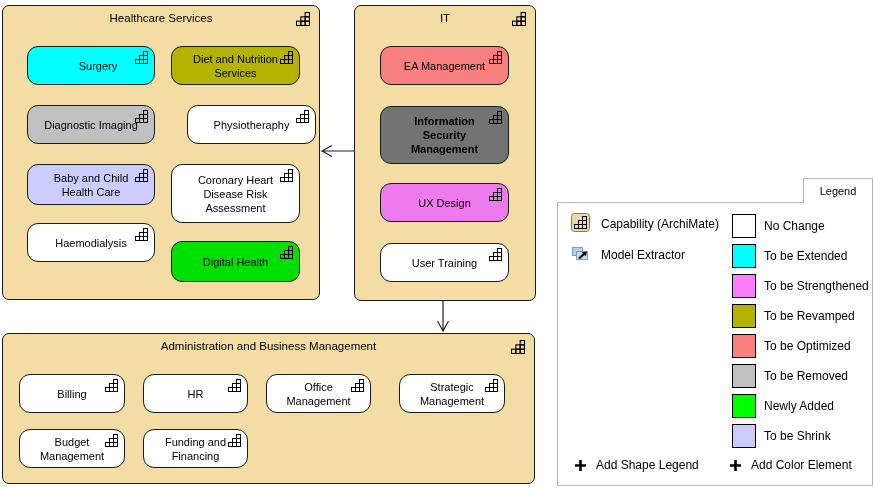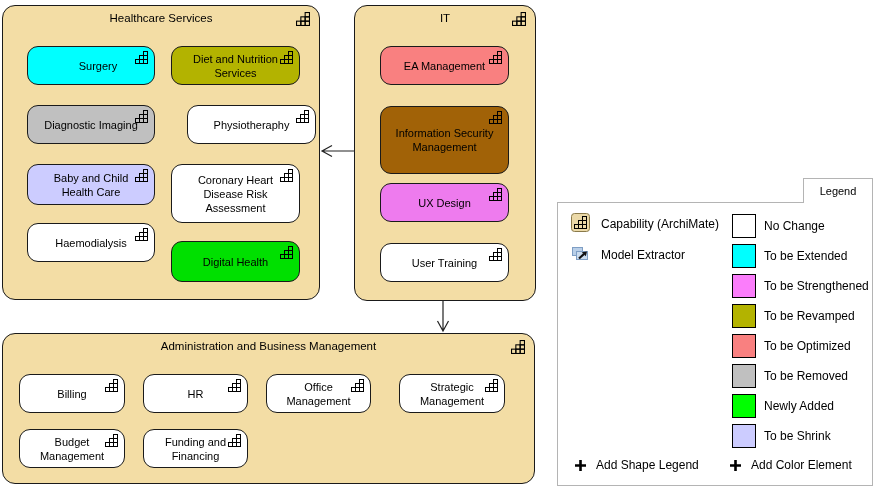--- a/index.html
+++ b/index.html
@@ -2,21 +2,21 @@
 <html><head>
 <meta charset="utf-8">
 <style>
   html,body{margin:0;padding:0;background:#fff;}
   #canvas{
     position:relative;width:874px;height:490px;background:#fff;overflow:hidden;
     font-family:"Liberation Sans","DejaVu Sans",sans-serif;color:#000;
   }
   
   .group{
-    position:absolute;border:1.6px solid #1a1a1a;border-radius:13px;
+    position:absolute;border:1.6px solid #1a1a1a;border-radius:7px;
     box-sizing:border-box;
   }
   .group-title{
     position:absolute;top:6px;left:0;width:100%;text-align:center;
     font-size:11.5px;line-height:13px;
   }
   
   .cap-box{
     position:absolute;border:1.4px solid #1a1a1a;border-radius:11px;
     box-sizing:border-box;display:flex;align-items:center;justify-content:center;
@@ -147,21 +147,21 @@
       </span>
 
     <div class="cap-box" style="left: 25px; top: 40px; width: 129px; height: 39px; background-color: rgb(249, 128, 128);">
       <span class="cap-icon">
           <svg viewBox="0 0 13 13">
             <use href="#capstairs"></use>
           </svg>
         </span>
       <span>EA Management</span>
     </div>
-    <div class="cap-box" style="left: 25px; top: 100px; width: 129px; height: 68px; background-color: #a16207;">
+    <div class="cap-box" style="left: 25px; top: 100px; width: 129px; height: 58px; background-color: #737373; font-weight: bold;">
       <span class="cap-icon">
           <svg viewBox="0 0 13 13">
             <use href="#capstairs"></use>
           </svg>
         </span>
       <span>Information Security Management</span>
     </div>
     <div class="cap-box" style="left: 25px; top: 177px; width: 129px; height: 39px; background-color: rgb(238, 123, 238);">
       <span class="cap-icon">
           <svg viewBox="0 0 13 13">

